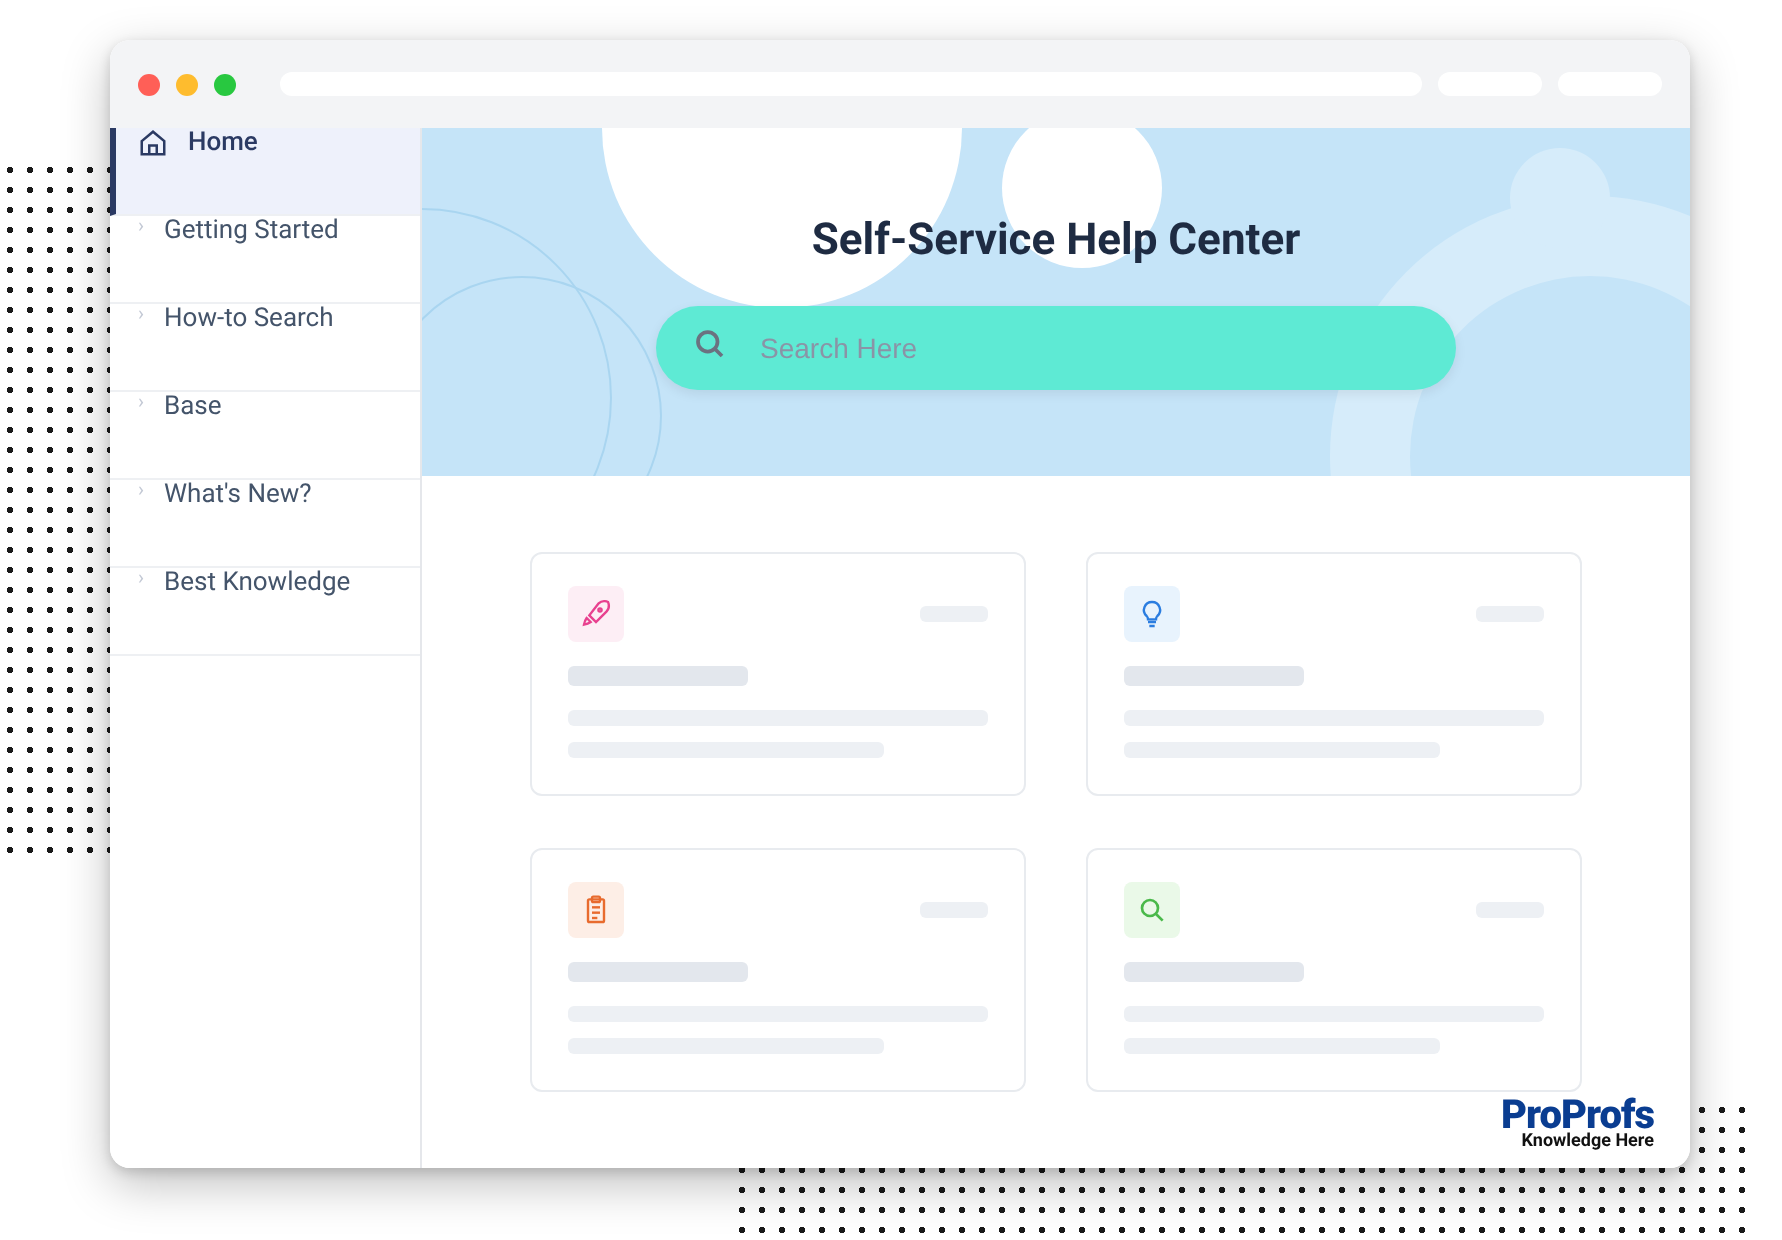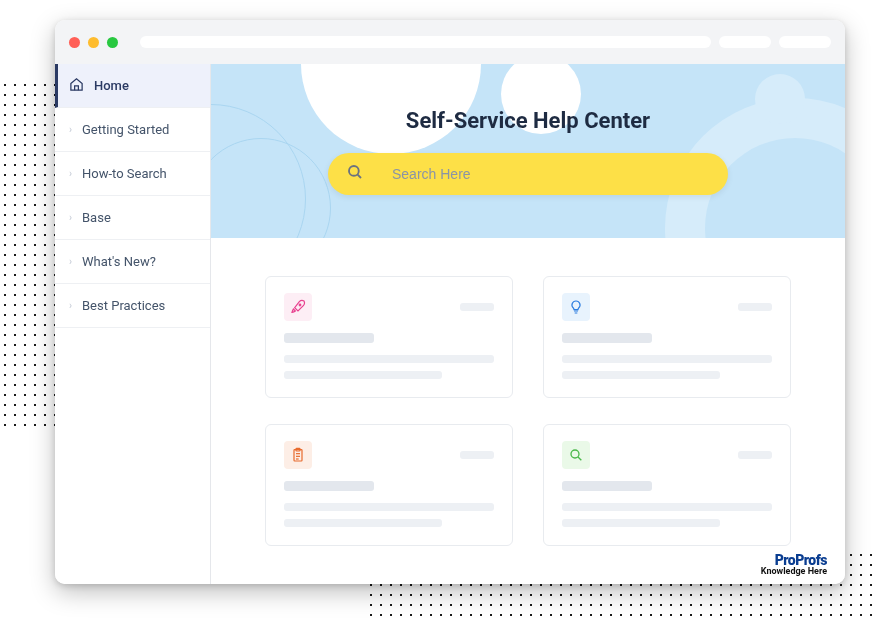--- a/index.html
+++ b/index.html
@@ -59,21 +59,21 @@
       overflow: hidden;
     }
 
     .sidebar {
       width: 156px;
       background: #fff;
       border-right: 1px solid #e5e7eb;
     }
     .side-item {
       display: flex;
-      align-items: center;
+      align-items: flex-start;
       gap: 10px;
       height: 44px;
       padding: 0 14px;
       font-size: 13px;
       color: #44546a;
       border-bottom: 1px solid #eef0f3;
       cursor: pointer;
     }
     .side-item.active {
       background: #eef1fb;
@@ -120,26 +120,26 @@
       z-index: 2;
       font-size: 22px;
       font-weight: 700;
       color: #1e2b42;
     }
     .search {
       position: relative;
       z-index: 2;
       width: 400px;
       height: 42px;
-      background: #fde047;
+      background: #5eead4;
       border-radius: 21px;
       display: flex;
       align-items: center;
       padding: 0 18px;
-      gap: 28px;
+      gap: 16px;
       box-shadow: 0 2px 6px rgba(0,0,0,0.08);
     }
     .search input {
       border: none;
       outline: none;
       flex: 1;
       font-size: 14px;
       color: #6b7280;
       background: transparent;
     }
@@ -178,21 +178,21 @@
     .ph-line { height: 8px; background: #edf0f4; border-radius: 3px; }
     .ph-lines { display: flex; flex-direction: column; gap: 8px; }
 
     .logo {
       position: absolute;
       right: 18px;
       bottom: 8px;
       text-align: right;
       line-height: 1;
     }
-    .logo-top { font-weight: 900; font-size: 14px; letter-spacing: -0.5px; }
+    .logo-top { font-weight: 900; font-size: 20px; letter-spacing: -0.5px; }
     .logo-top .p1 { color: #0a3d91; }
     .logo-top .p2 { color: #0a3d91; }
     .logo-sub { font-size: 9px; font-weight: 700; color: #111; }
   </style>
 </head>
 <body>
 
 <div class="dots dots-left"></div>
 <div class="dots dots-bottom"></div>
 
@@ -229,21 +229,21 @@
       <div class="side-item">
         <span class="chev">›</span>
         <span>Base</span>
       </div>
       <div class="side-item">
         <span class="chev">›</span>
         <span>What's New?</span>
       </div>
       <div class="side-item">
         <span class="chev">›</span>
-        <span>Best Practices</span>
+        <span>Best Knowledge</span>
       </div>
     </div>
 
     <div class="main">
       <div class="hero">
         <div class="blob ring3"></div>
         <div class="blob ring4"></div>
         <div class="blob smallcirc"></div>
         <div class="blob white1"></div>
         <div class="blob white2"></div>

